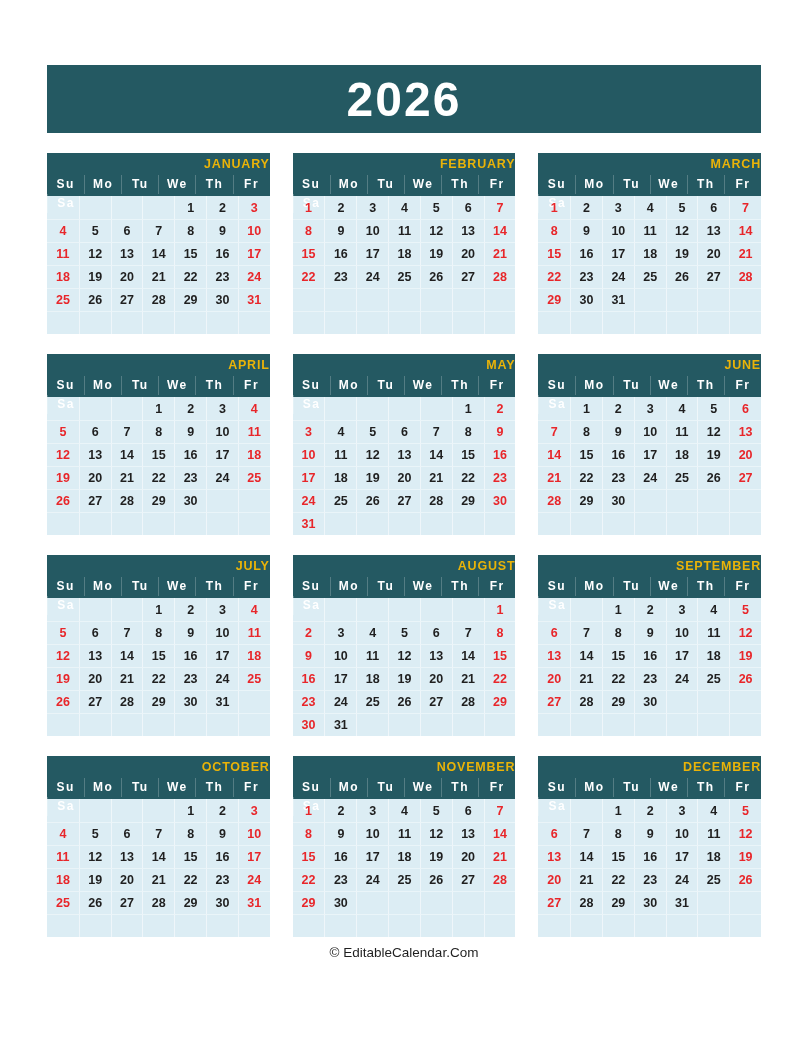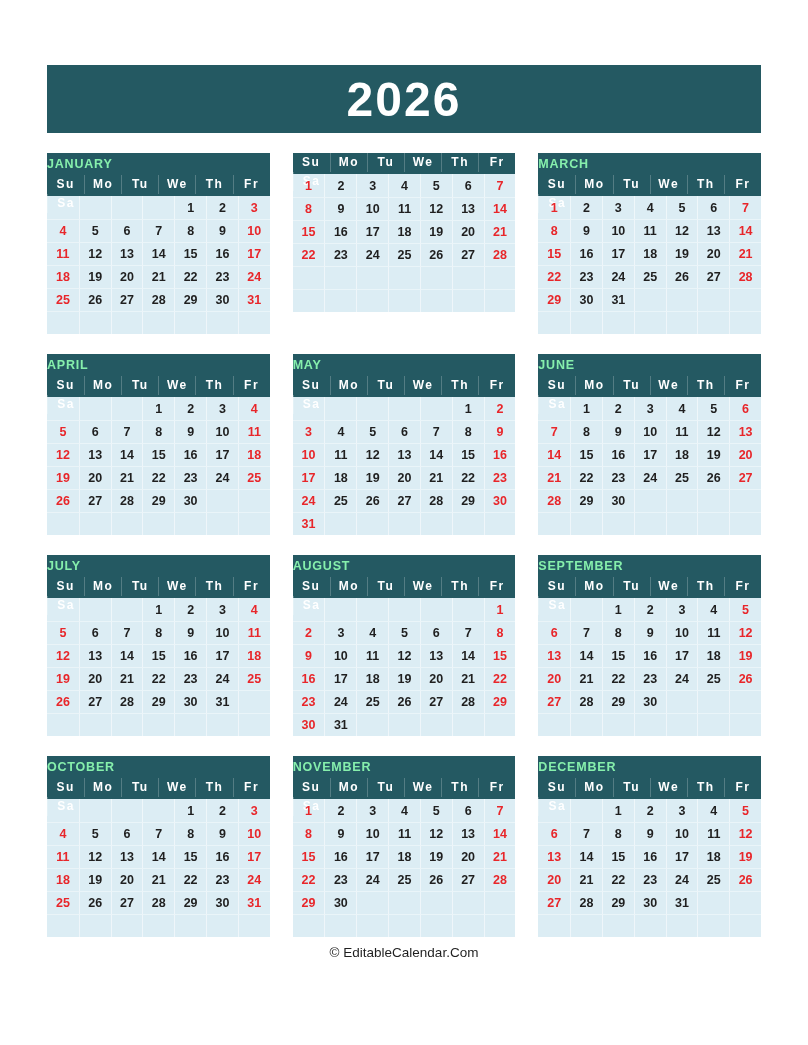--- a/index.html
+++ b/index.html
@@ -32,24 +32,24 @@
     margin: 20px 47px 0;
     display: grid;
     grid-template-columns: repeat(3, 1fr);
     column-gap: 23px;
     row-gap: 20px;
   }
 
   .month-title {
     height: 22px;
     background: var(--teal, #245962);
-    color: #86efac;
+    color: #eab308;
     font-size: 12.5px;
     font-weight: 700;
-    text-align: left;
+    text-align: right;
     line-height: 23px;
     letter-spacing: 0.8px;
   }
 
   .weekdays {
     height: 21px;
     background: var(--teal, #245962);
     display: grid;
     grid-template-columns: repeat(6, 1fr);
   }
@@ -152,20 +152,21 @@
           <span class="day weekend"></span>
           <span class="day"></span>
           <span class="day"></span>
           <span class="day"></span>
           <span class="day"></span>
           <span class="day"></span>
           <span class="day weekend"></span>
         </div>
       </section>
       <section class="month">
+        <div class="month-title">FEBRUARY</div>
         <div class="weekdays">
           <span class="wd">Su</span>
           <span class="wd">Mo</span>
           <span class="wd">Tu</span>
           <span class="wd">We</span>
           <span class="wd">Th</span>
           <span class="wd">Fr</span>
           <span class="wd">Sa</span>
         </div>
         <div class="days">

